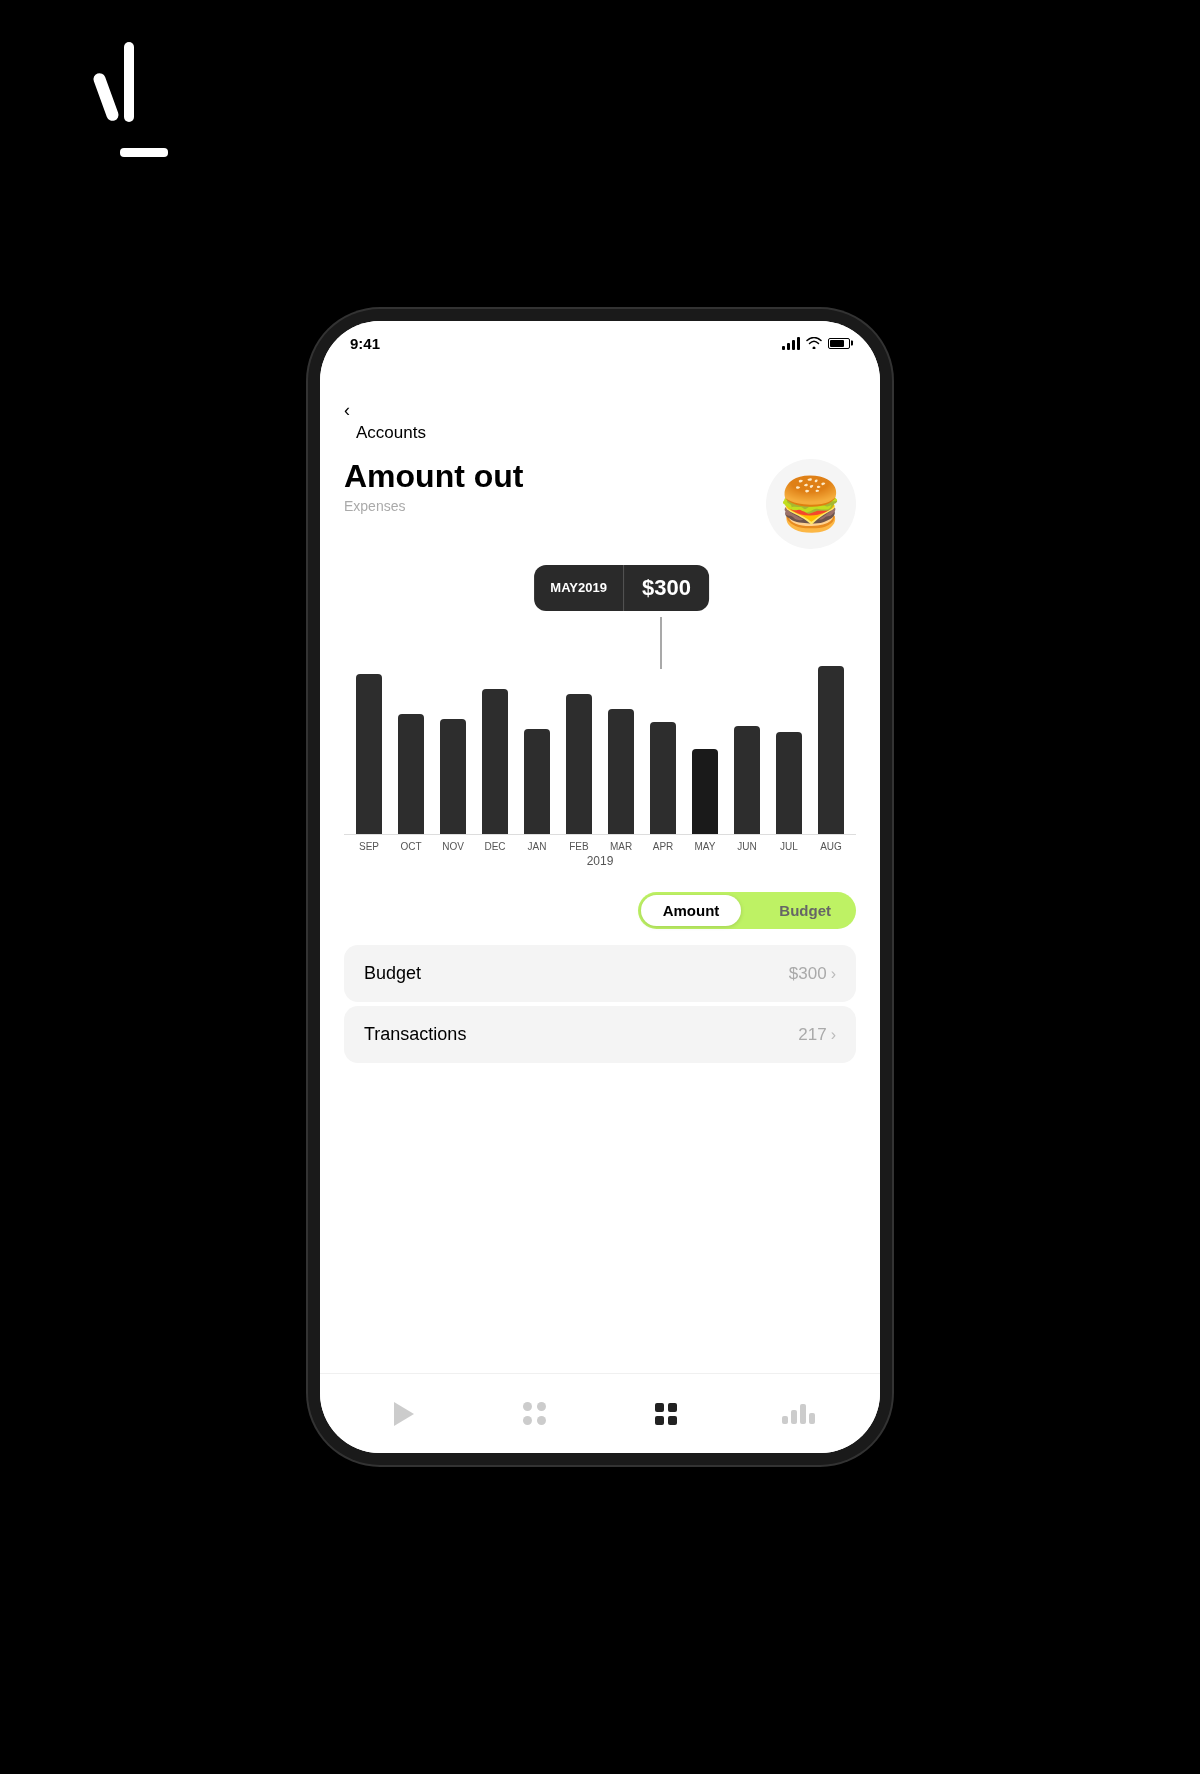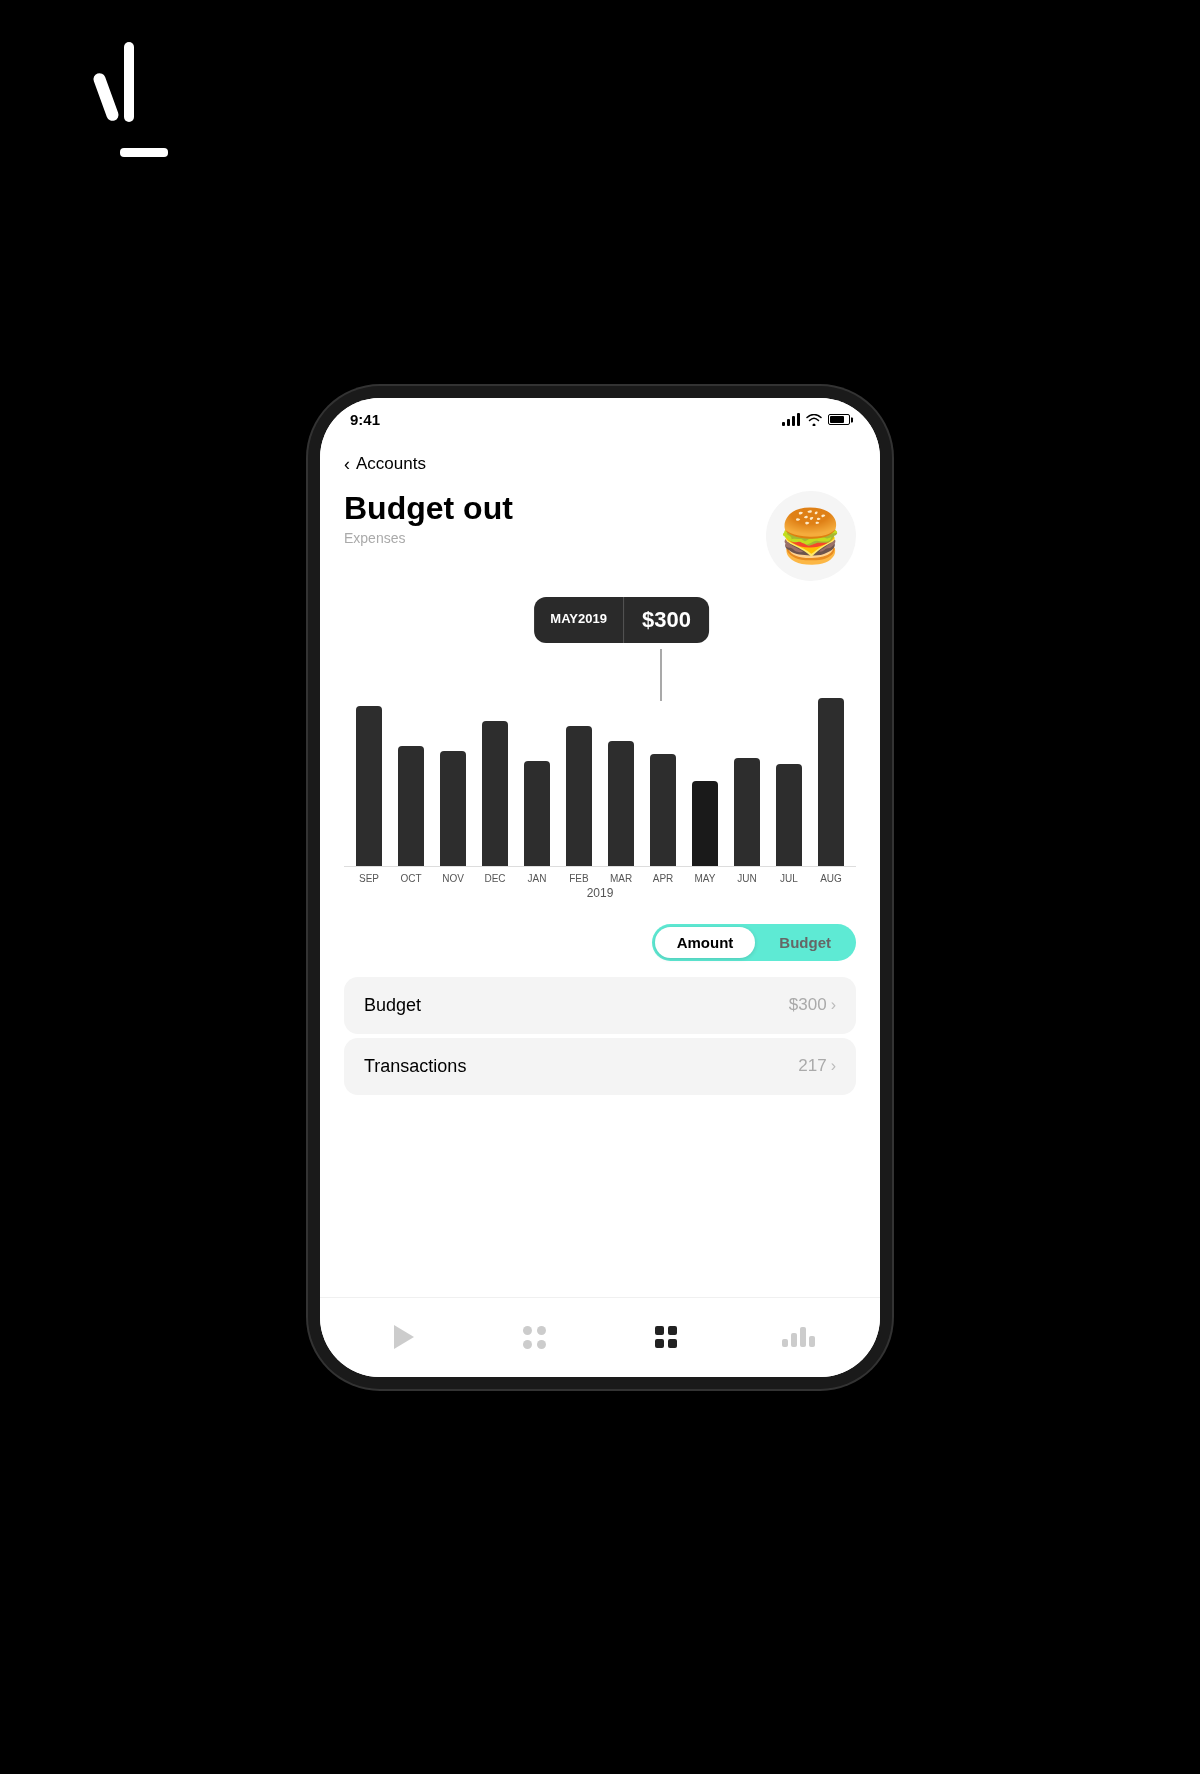--- a/index.html
+++ b/index.html
@@ -10,21 +10,21 @@
       display: flex;
       align-items: center;
       justify-content: center;
       font-family: -apple-system, BlinkMacSystemFont, 'Segoe UI', sans-serif;
       position: relative;
     }
 
     
     .phone-frame {
       width: 560px;
-      height: 979px;
+      height: 1132px;
       background: #fff;
       border-radius: 60px;
       box-shadow: 0 0 0 12px #1a1a1a, 0 0 0 14px #333;
       overflow: hidden;
       position: relative;
       display: flex;
       flex-direction: column;
     }
 
     
@@ -107,20 +107,21 @@
       cursor: pointer;
     }
     .back-chevron {
       font-size: 18px;
       color: #000;
       font-weight: 300;
     }
     .back-label {
       font-size: 17px;
       color: #000;
+      margin-top: 46px;
     }
 
     
     .header-row {
       display: flex;
       align-items: flex-start;
       justify-content: space-between;
       margin-bottom: 16px;
     }
     .header-text .title {
@@ -244,24 +245,24 @@
     }
 
     
     .toggle-row {
       display: flex;
       justify-content: flex-end;
       margin-bottom: 16px;
     }
     .toggle-group {
       display: flex;
-      background: #5eead4;
+      background: #bef264;
       border-radius: 20px;
       padding: 3px;
-      gap: 2px;
+      gap: 16px;
     }
     .toggle-btn {
       padding: 7px 22px;
       border-radius: 16px;
       border: none;
       font-size: 15px;
       font-weight: 600;
       cursor: pointer;
     }
     .toggle-btn.active {
@@ -407,21 +408,21 @@
 
   <div class="app-content">
 
     <div class="back-nav">
       <span class="back-chevron">‹</span>
       <span class="back-label">Accounts</span>
     </div>
 
     <div class="header-row">
       <div class="header-text">
-        <div class="title">Budget out</div>
+        <div class="title">Amount out</div>
         <div class="subtitle">Expenses</div>
       </div>
       <div class="category-icon">
         <span class="burger-emoji">🍔</span>
       </div>
     </div>
 
     <div class="chart-container">
 
       <div class="tooltip-box" style="left:44%;top:0;">

